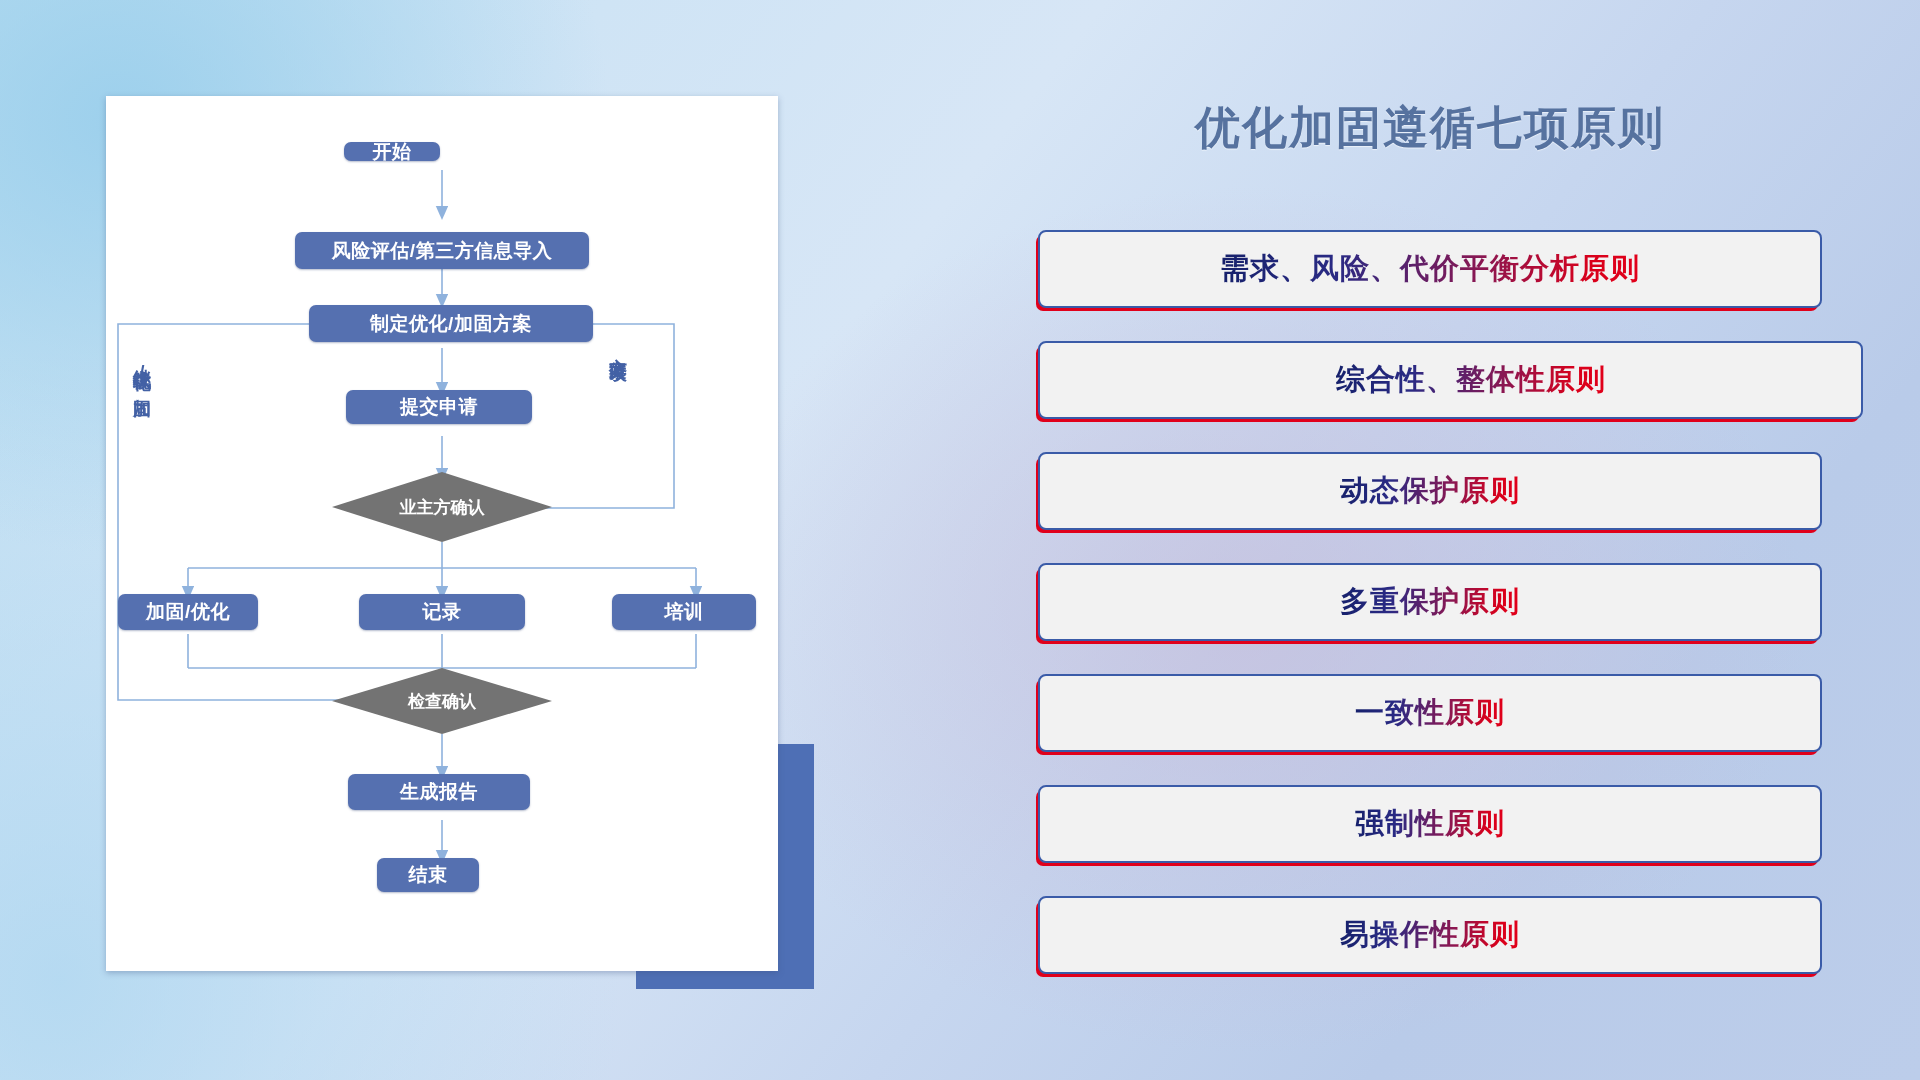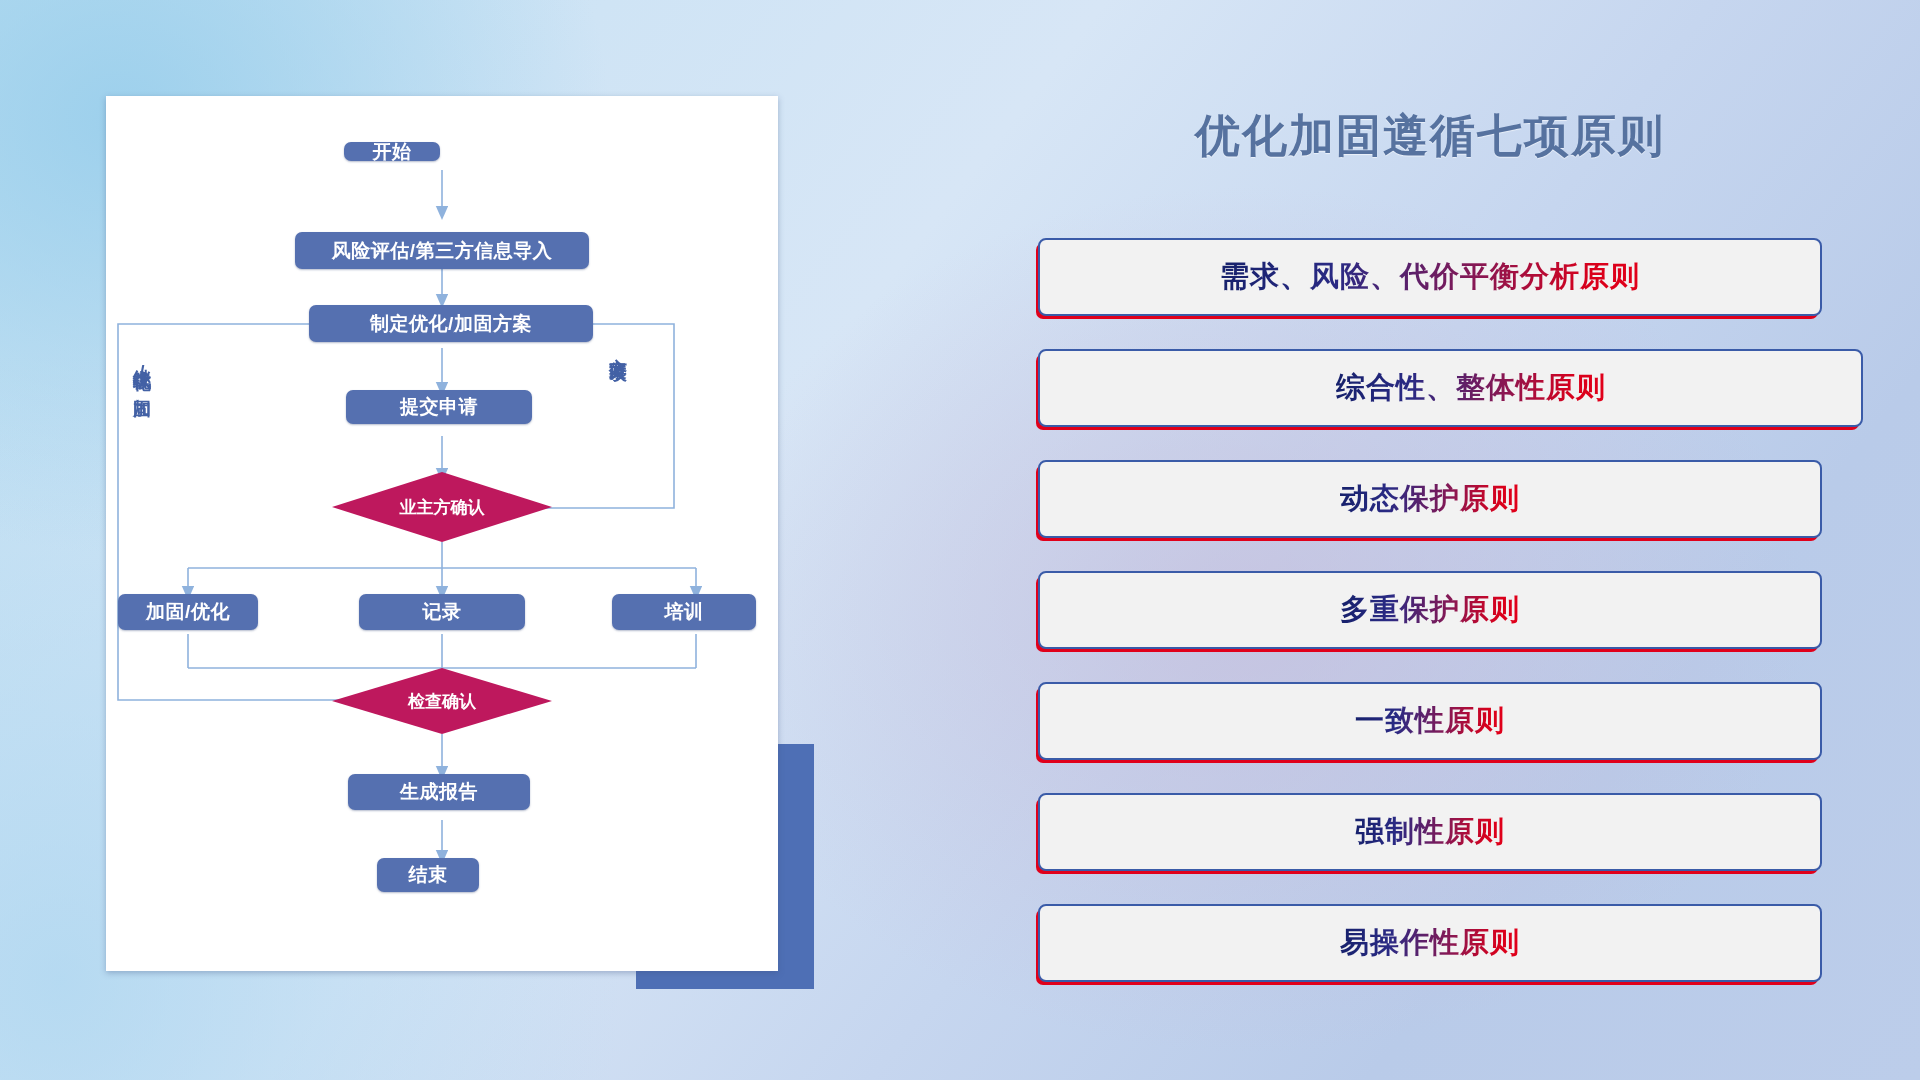--- a/index.html
+++ b/index.html
@@ -32,39 +32,39 @@
     color:#ffffff;
     border-radius:7px;
     display:flex;align-items:center;justify-content:center;
     font-weight:bold;
     letter-spacing:.5px;
     box-shadow:0 1px 2px rgba(40,60,110,.35);
     white-space:nowrap;
   }
   .diamond{
     position:absolute;
-    background:#be185d;
+    background:#737373;
     color:#ffffff;
     display:flex;align-items:center;justify-content:center;
     font-weight:bold;
     clip-path:polygon(50% 0%,100% 50%,50% 100%,0% 50%);
     white-space:nowrap;
   }
   .vlabel{
     position:absolute;
     color:#4361a5;
     font-weight:bold;
     writing-mode:vertical-rl;
     text-orientation:upright;
     letter-spacing:2px;
     white-space:nowrap;
   }
 
   
-  #right-col{position:absolute;left:1020px;top:92px;width:820px;height:960px;}
+  #right-col{position:absolute;left:1020px;top:84px;width:820px;height:960px;}
   #deck-title{
     position:absolute;left:0;top:14px;width:820px;
     text-align:center;
     font-size:45px;font-weight:bold;
     color:#56729f;
     letter-spacing:2px;
     text-shadow:0 1px 1px rgba(255,255,255,.6);
   }
   .principle-card{
     position:absolute;left:18px;width:780px;height:74px;

